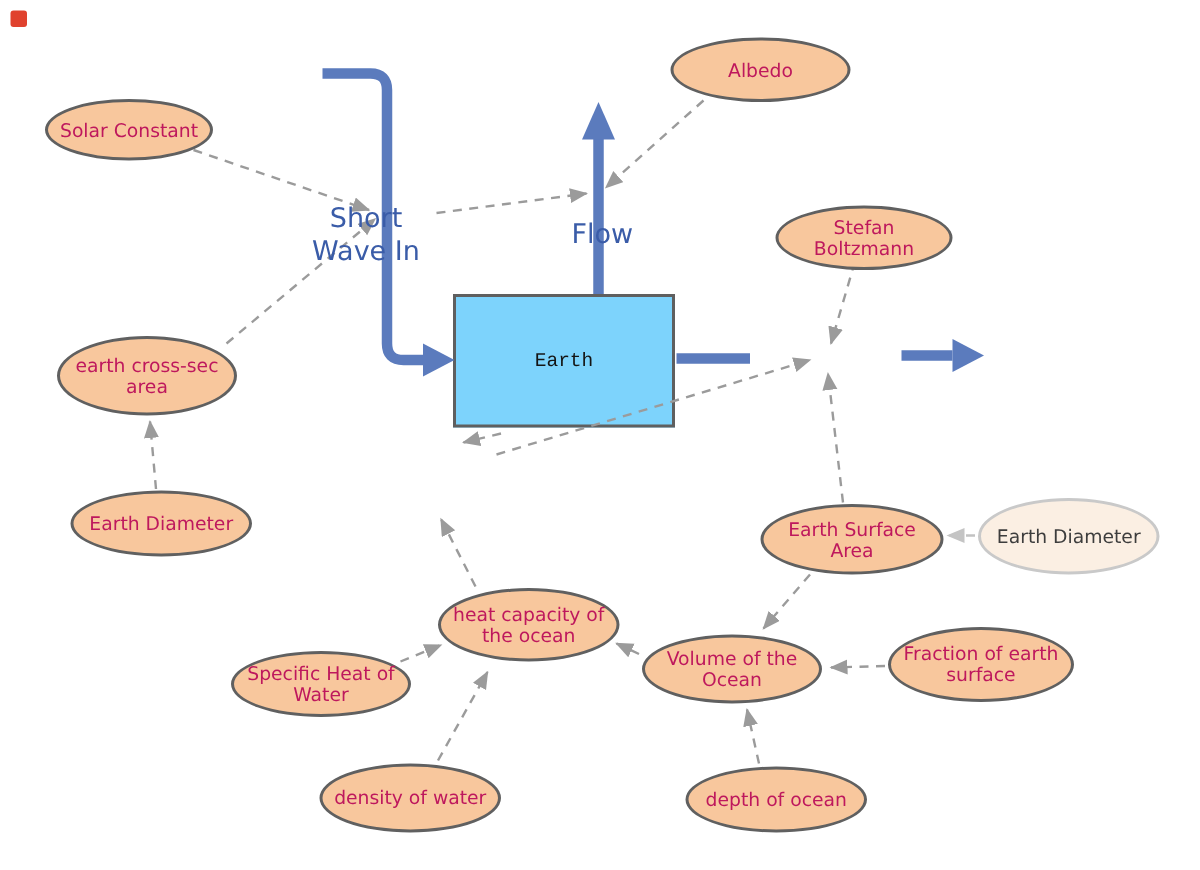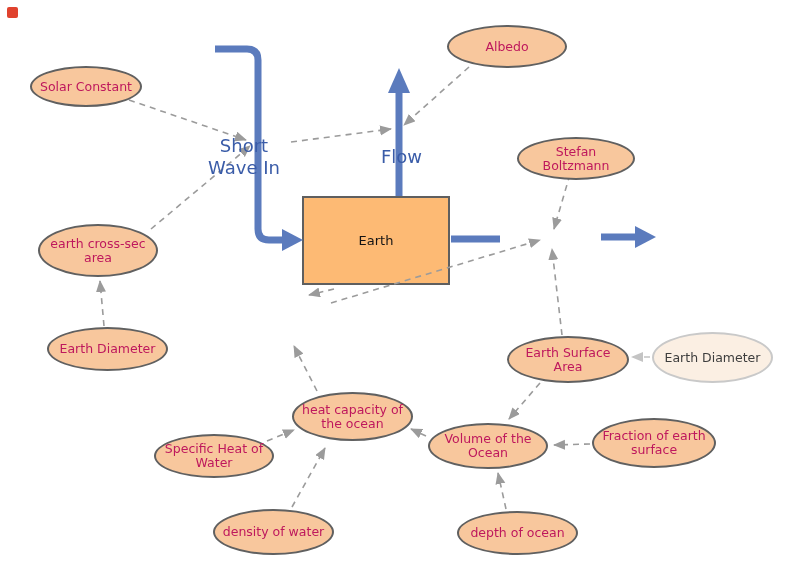--- a/index.html
+++ b/index.html
@@ -26,26 +26,27 @@
     padding:0 2px;
   }
   .node.ghost{
     background:#FBEFE3;
     border-color:#C9C9C9;
     color:#3d3d3d;
   }
   .stock{
     position:absolute;
     display:flex;align-items:center;justify-content:center;
-    background:#fdba74;
+    background:#7dd3fc;
     border:2.5px solid #5f5f5f;
     color:#141414;
     font-size:13px;
     z-index:1;
     box-sizing:border-box;
+    font-family:Liberation Mono, monospace;
   }
   .flow-label{
     position:absolute;
     color:#3A5CA8;
     font-size:18px;line-height:1.22;
     text-align:center;
     white-space:pre-line;
     z-index:4;
   }
   .red-marker{

